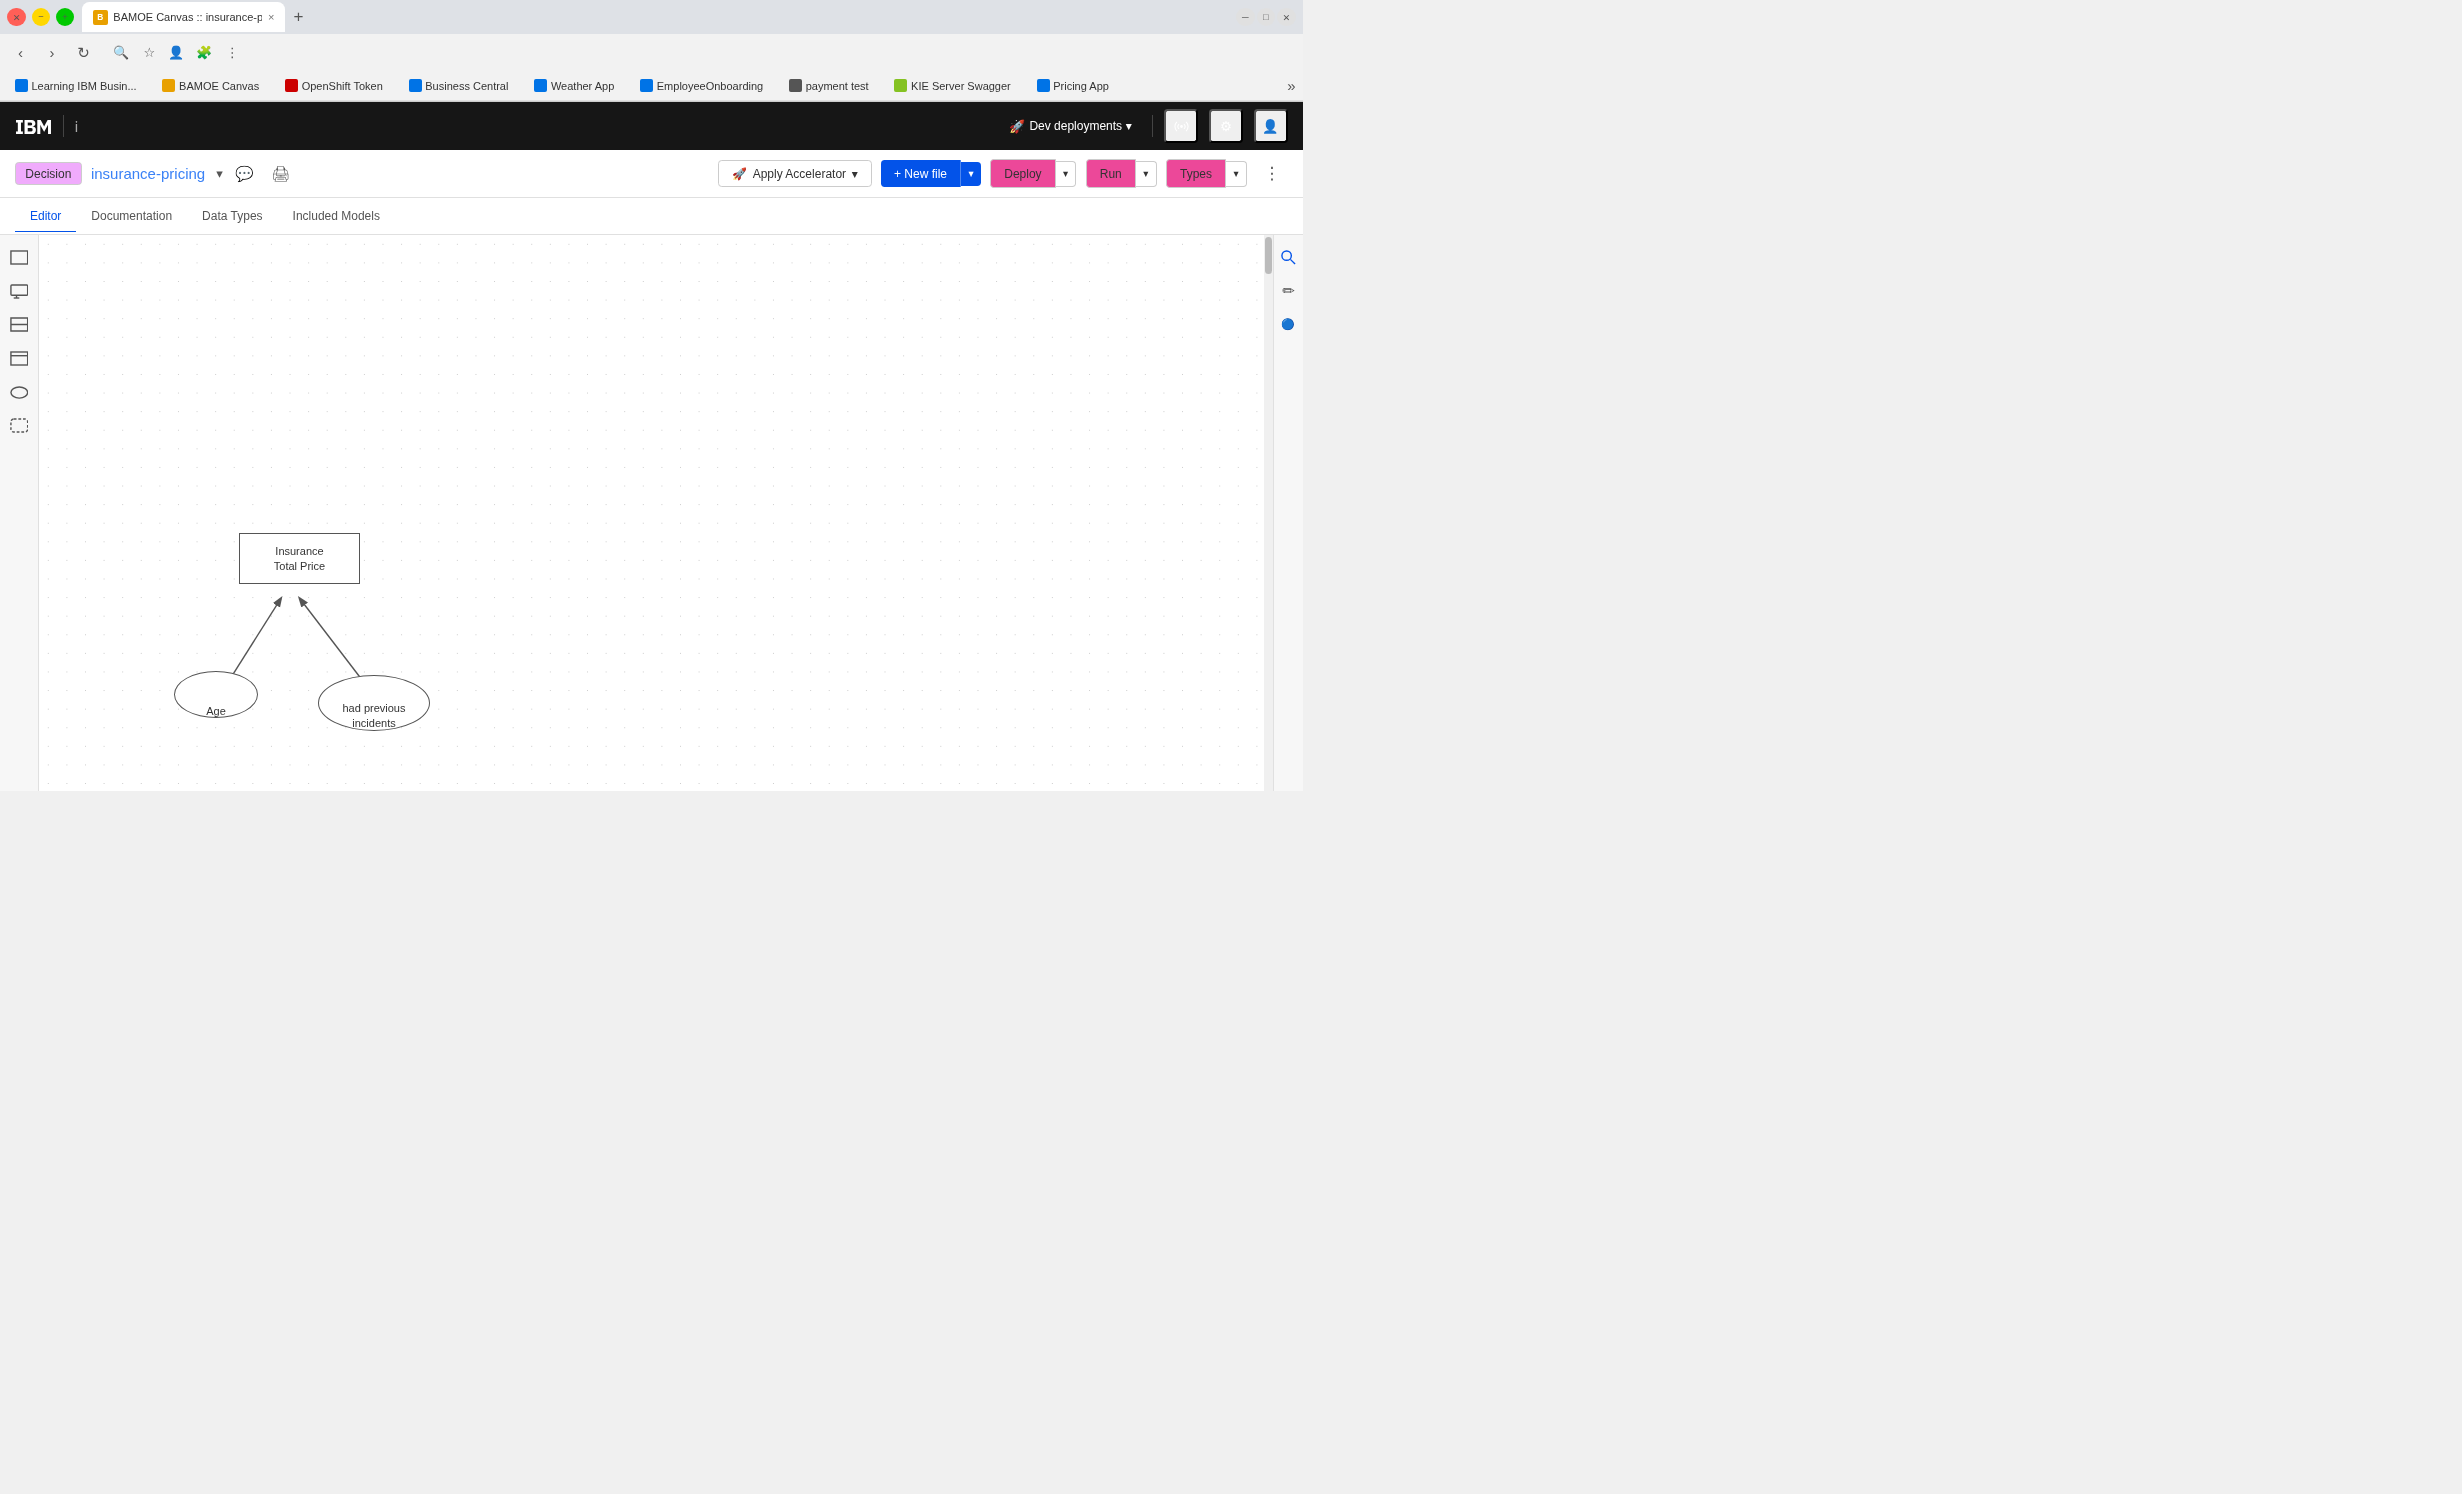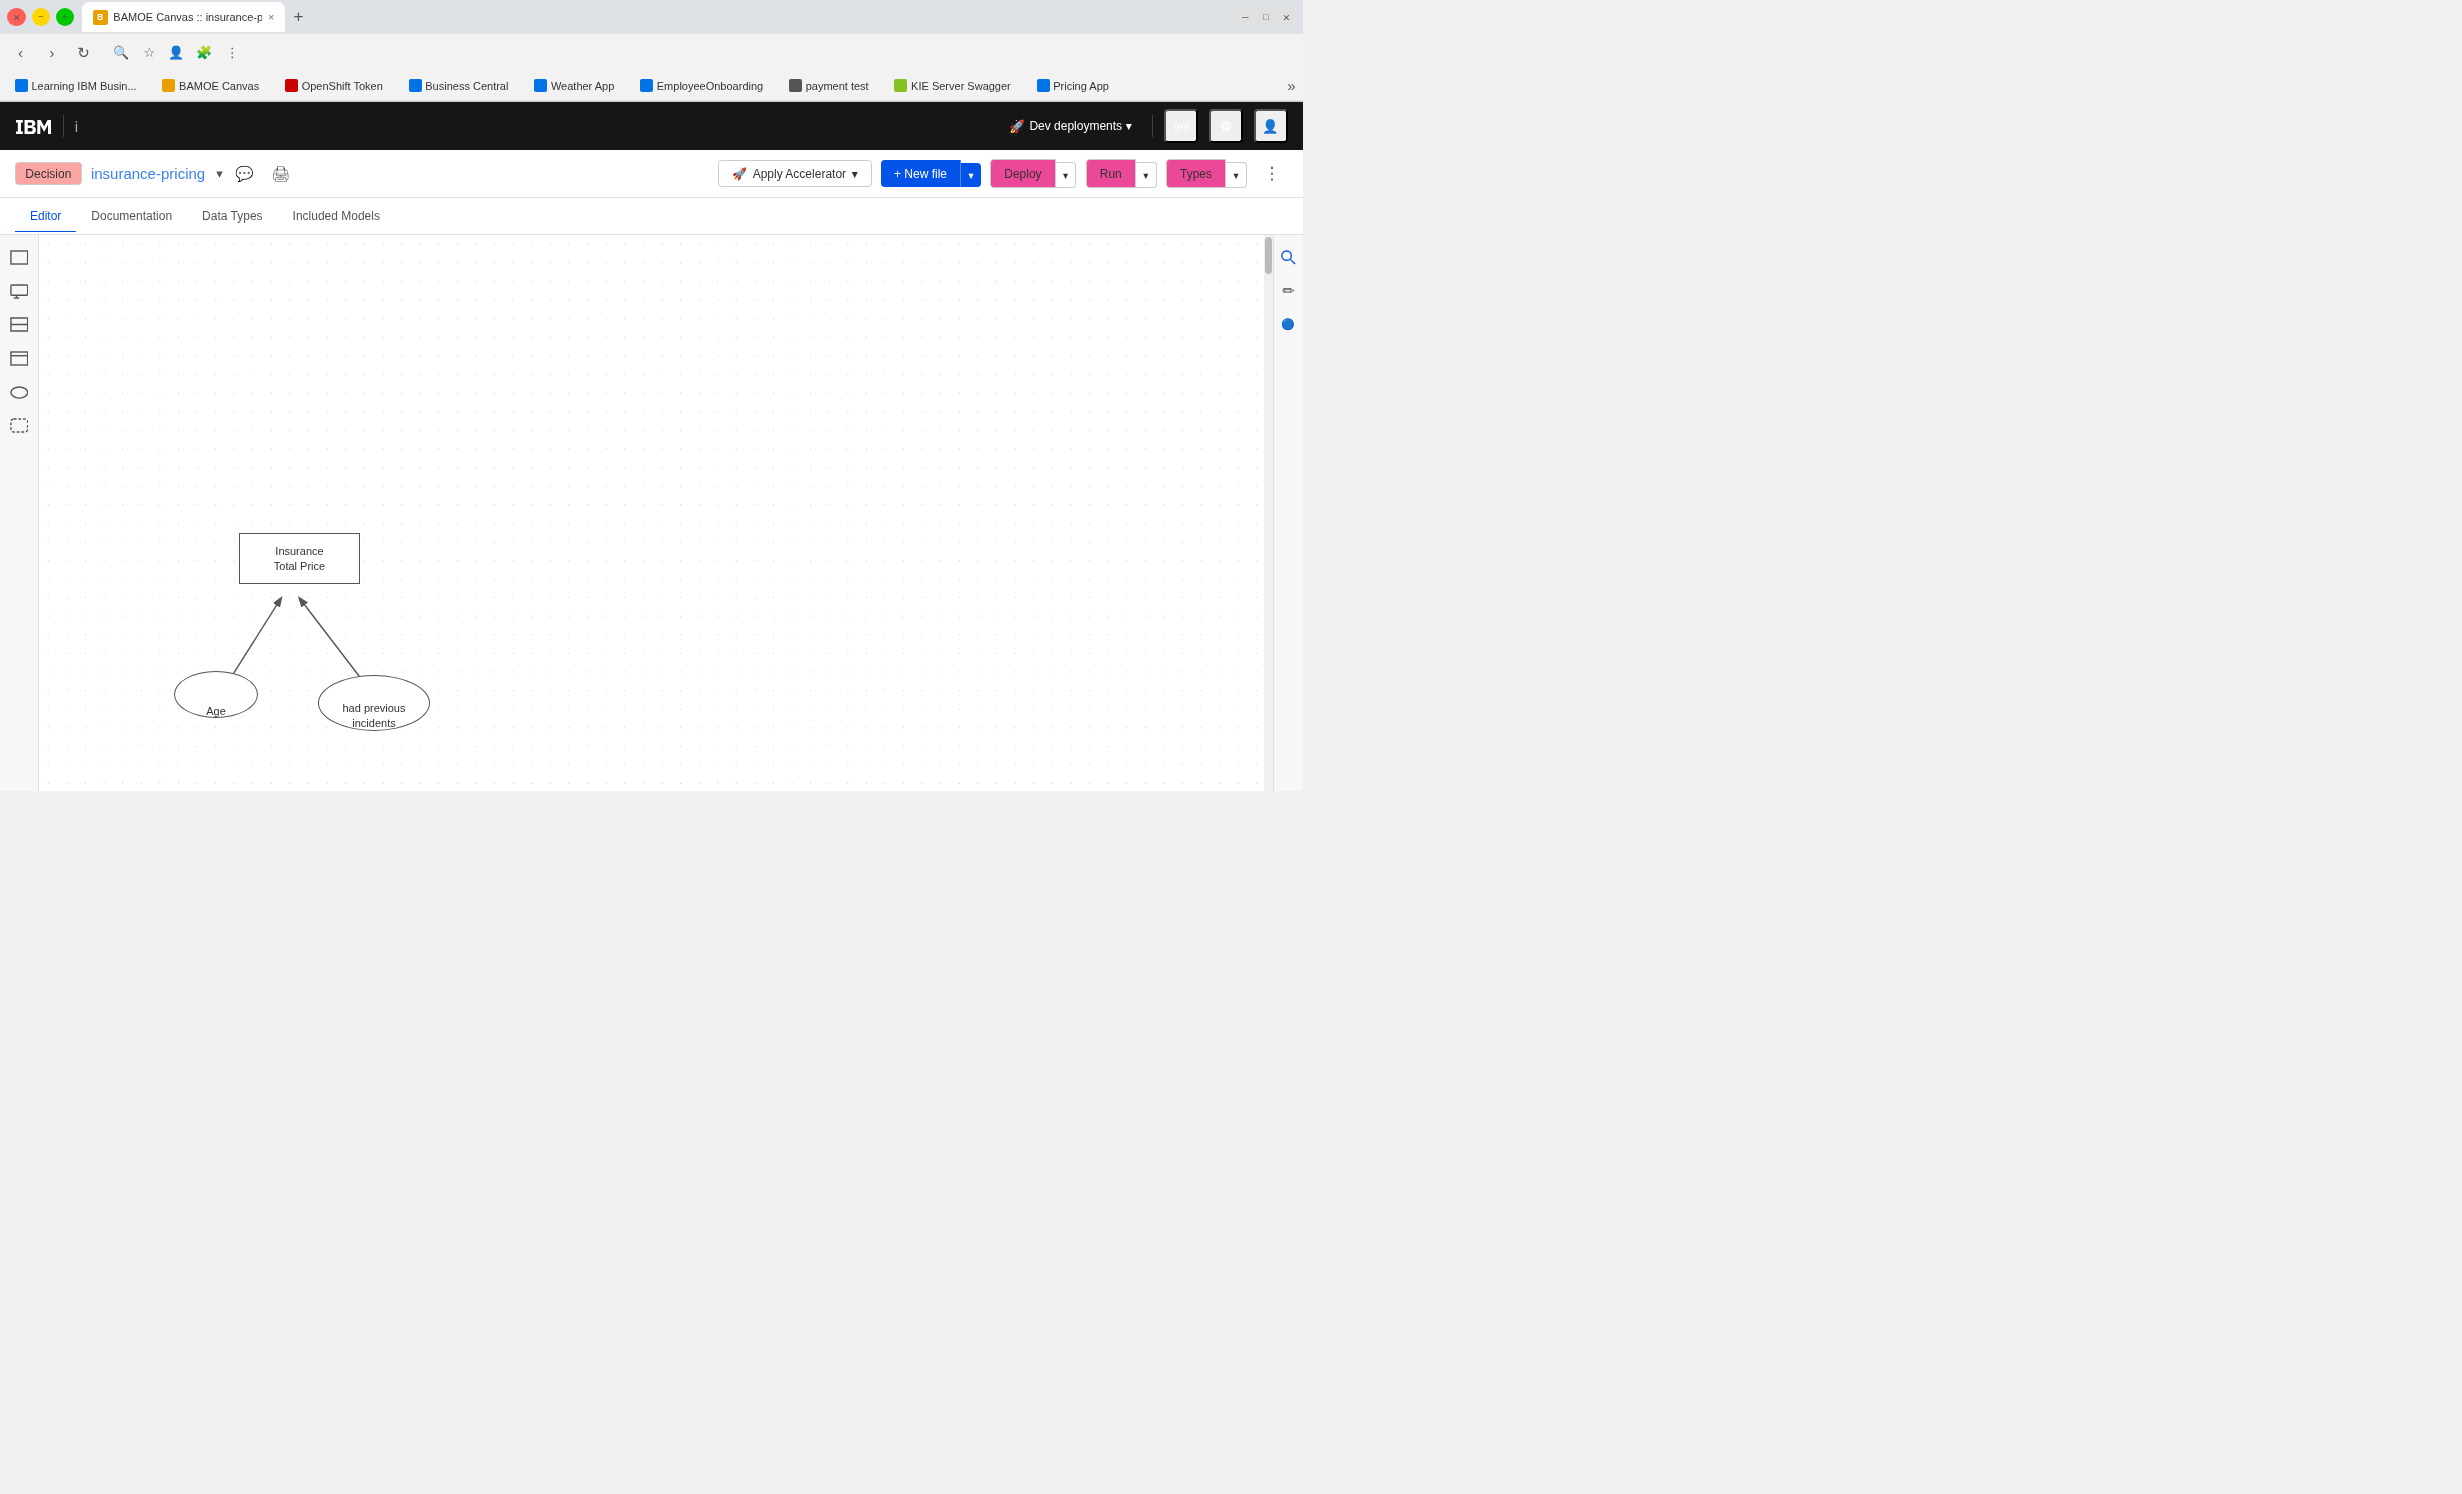--- a/index.html
+++ b/index.html
@@ -35,27 +35,27 @@
     .app-header { display: flex; align-items: center; background: #161616; height: 48px; padding: 0 15px; gap: 11px; }
     .ibm-logo { color: white; font-size: 20.5px; font-weight: bold; letter-spacing: -0.9px; font-family: 'IBM Plex Sans', Arial, sans-serif; }
     .header-divider { width: 0.9px; height: 22px; background: #444; }
     .header-info-icon { color: #aaa; font-size: 15px; cursor: pointer; }
     .header-spacer { flex: 1; }
     .header-btn { display: flex; align-items: center; gap: 3.7px; color: #fff; background: transparent; border: none; cursor: pointer; font-size: 12px; padding: 5.6px 9.3px; border-radius: 3.7px; }
     .header-icon-btn { width: 34px; height: 34px; display: flex; align-items: center; justify-content: center; color: #fff; cursor: pointer; border-radius: 3.7px; }
 
     
     .toolbar { display: flex; align-items: center; background: #ffffff; border-bottom: 0.9px solid #e0e0e0; height: 48px; padding: 0 15px; gap: 9.3px; }
-    .decision-badge { background: #fca5a5; color: #333; border: 0.9px solid #ccc; border-radius: 3.7px; padding: 3.7px 9.3px; font-size: 12px; font-weight: 500; }
+    .decision-badge { background: #f0abfc; color: #333; border: 0.9px solid #ccc; border-radius: 3.7px; padding: 3.7px 9.3px; font-size: 12px; font-weight: 500; }
     .file-name { font-size: 15px; font-weight: 500; color: #3b82f6; }
     .file-dropdown { font-size: 13px; color: #555; cursor: pointer; margin-left: 1.9px; }
     .toolbar-icon { color: #555; font-size: 15px; cursor: pointer; padding: 3.7px; }
     .toolbar-spacer { flex: 1; }
     .btn-accelerator { display: flex; align-items: center; gap: 5.6px; background: white; border: 0.9px solid #ccc; border-radius: 3.7px; padding: 5.6px 13px; font-size: 12px; cursor: pointer; color: #333; }
-    .btn-split { display: flex; align-items: flex-end; }
+    .btn-split { display: flex; align-items: center; }
     .btn-main { background: #0353e9; color: white; border: none; border-right: 0.9px solid rgba(255,255,255,0.3); padding: 6.5px 13px; font-size: 12px; cursor: pointer; border-radius: 3.7px 0 0 3.7px; }
     .btn-caret { background: #0353e9; color: white; border: none; padding: 6.5px 7.4px; font-size: 10.2px; cursor: pointer; border-radius: 0 3.7px 3.7px 0; }
     .btn-outline { display: flex; align-items: center; background: #ec4899; border: 0.9px solid #ccc; color: #333; border-radius: 3.7px 0 0 3.7px; padding: 6.5px 13px; font-size: 12px; cursor: pointer; }
     .btn-outline-caret { background: white; border: 0.9px solid #ccc; border-left: none; color: #333; padding: 6.5px 7.4px; font-size: 10.2px; cursor: pointer; border-radius: 0 3.7px 3.7px 0; }
     .kebab-btn { background: transparent; border: none; color: #555; font-size: 17px; cursor: pointer; padding: 3.7px 7.4px; }
 
     
     .tab-row { display: flex; align-items: center; border-bottom: 1.9px solid #e0e0e0; padding: 0 15px; background: white; height: 37px; }
     .tab-item { padding: 7.4px 15px; font-size: 12px; color: #555; cursor: pointer; border-bottom: 1.9px solid transparent; margin-bottom: -1.9px; }
     .tab-item.active { color: #0353e9; border-bottom: 1.9px solid #0353e9; font-weight: 500; }

